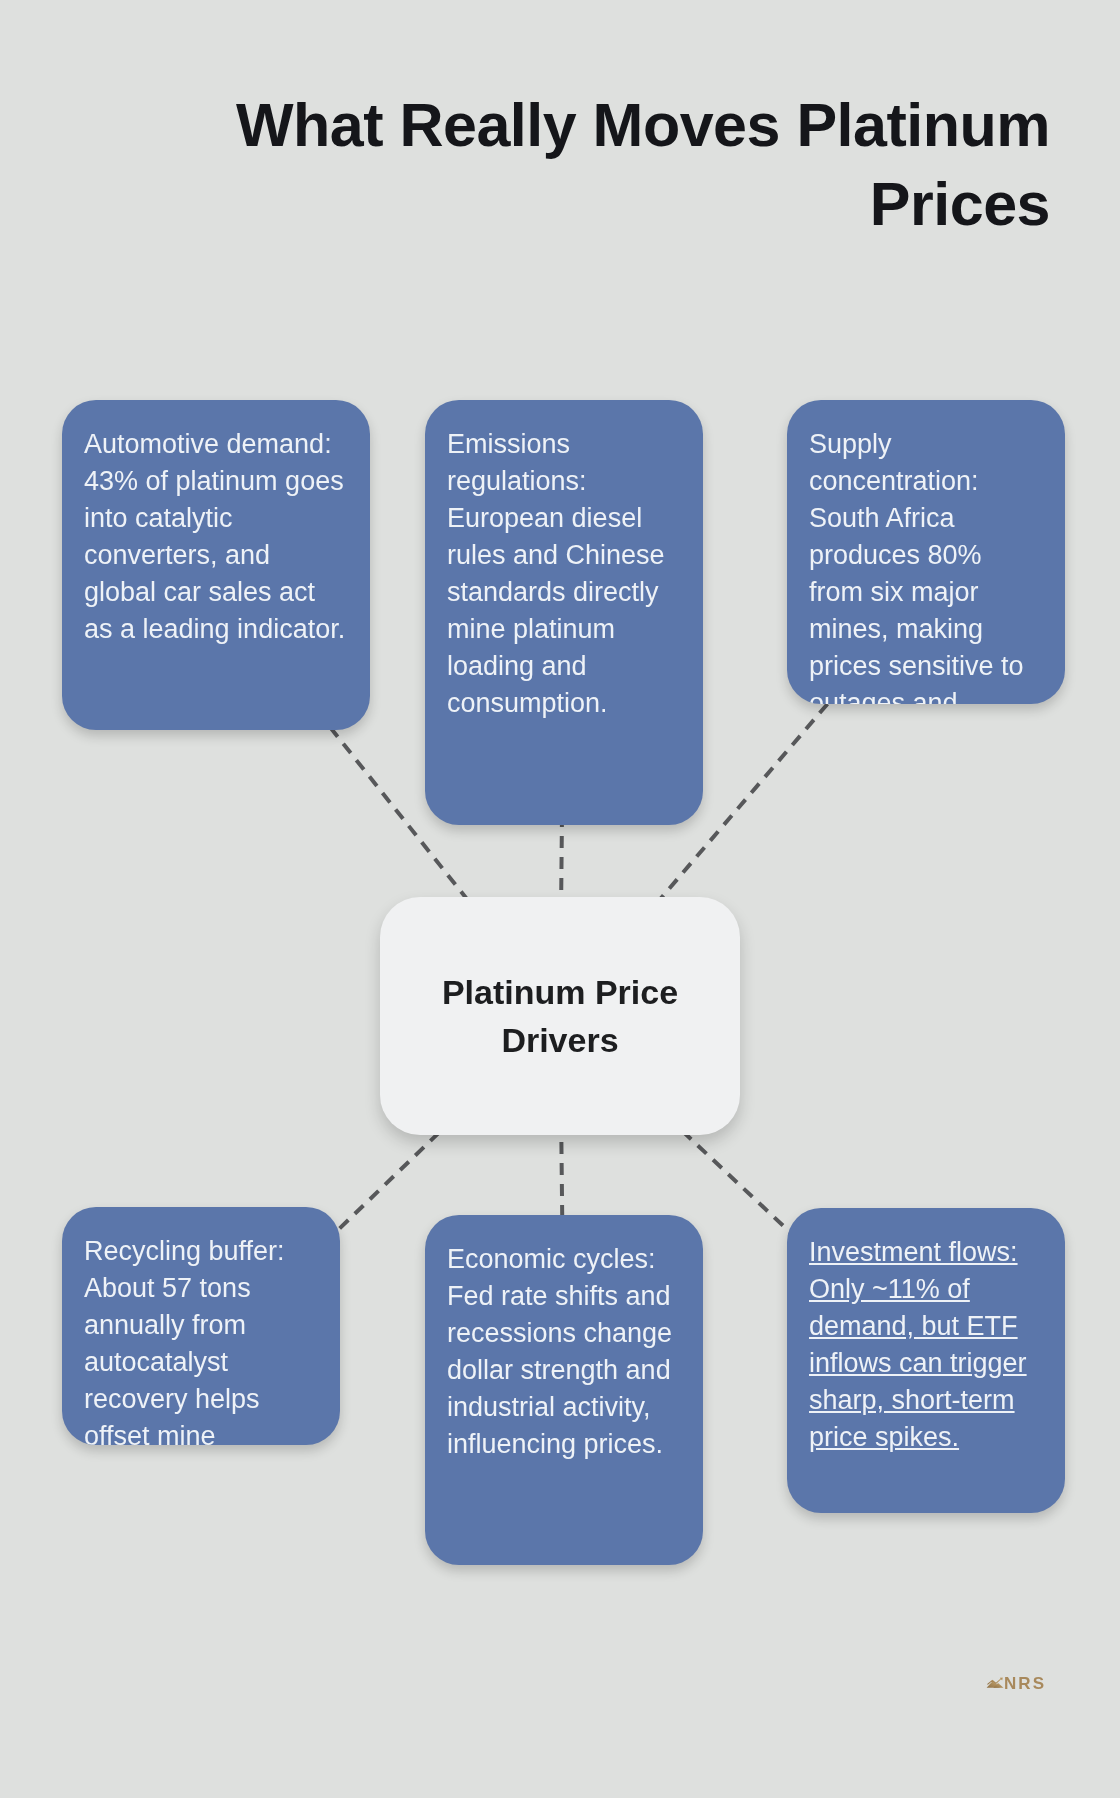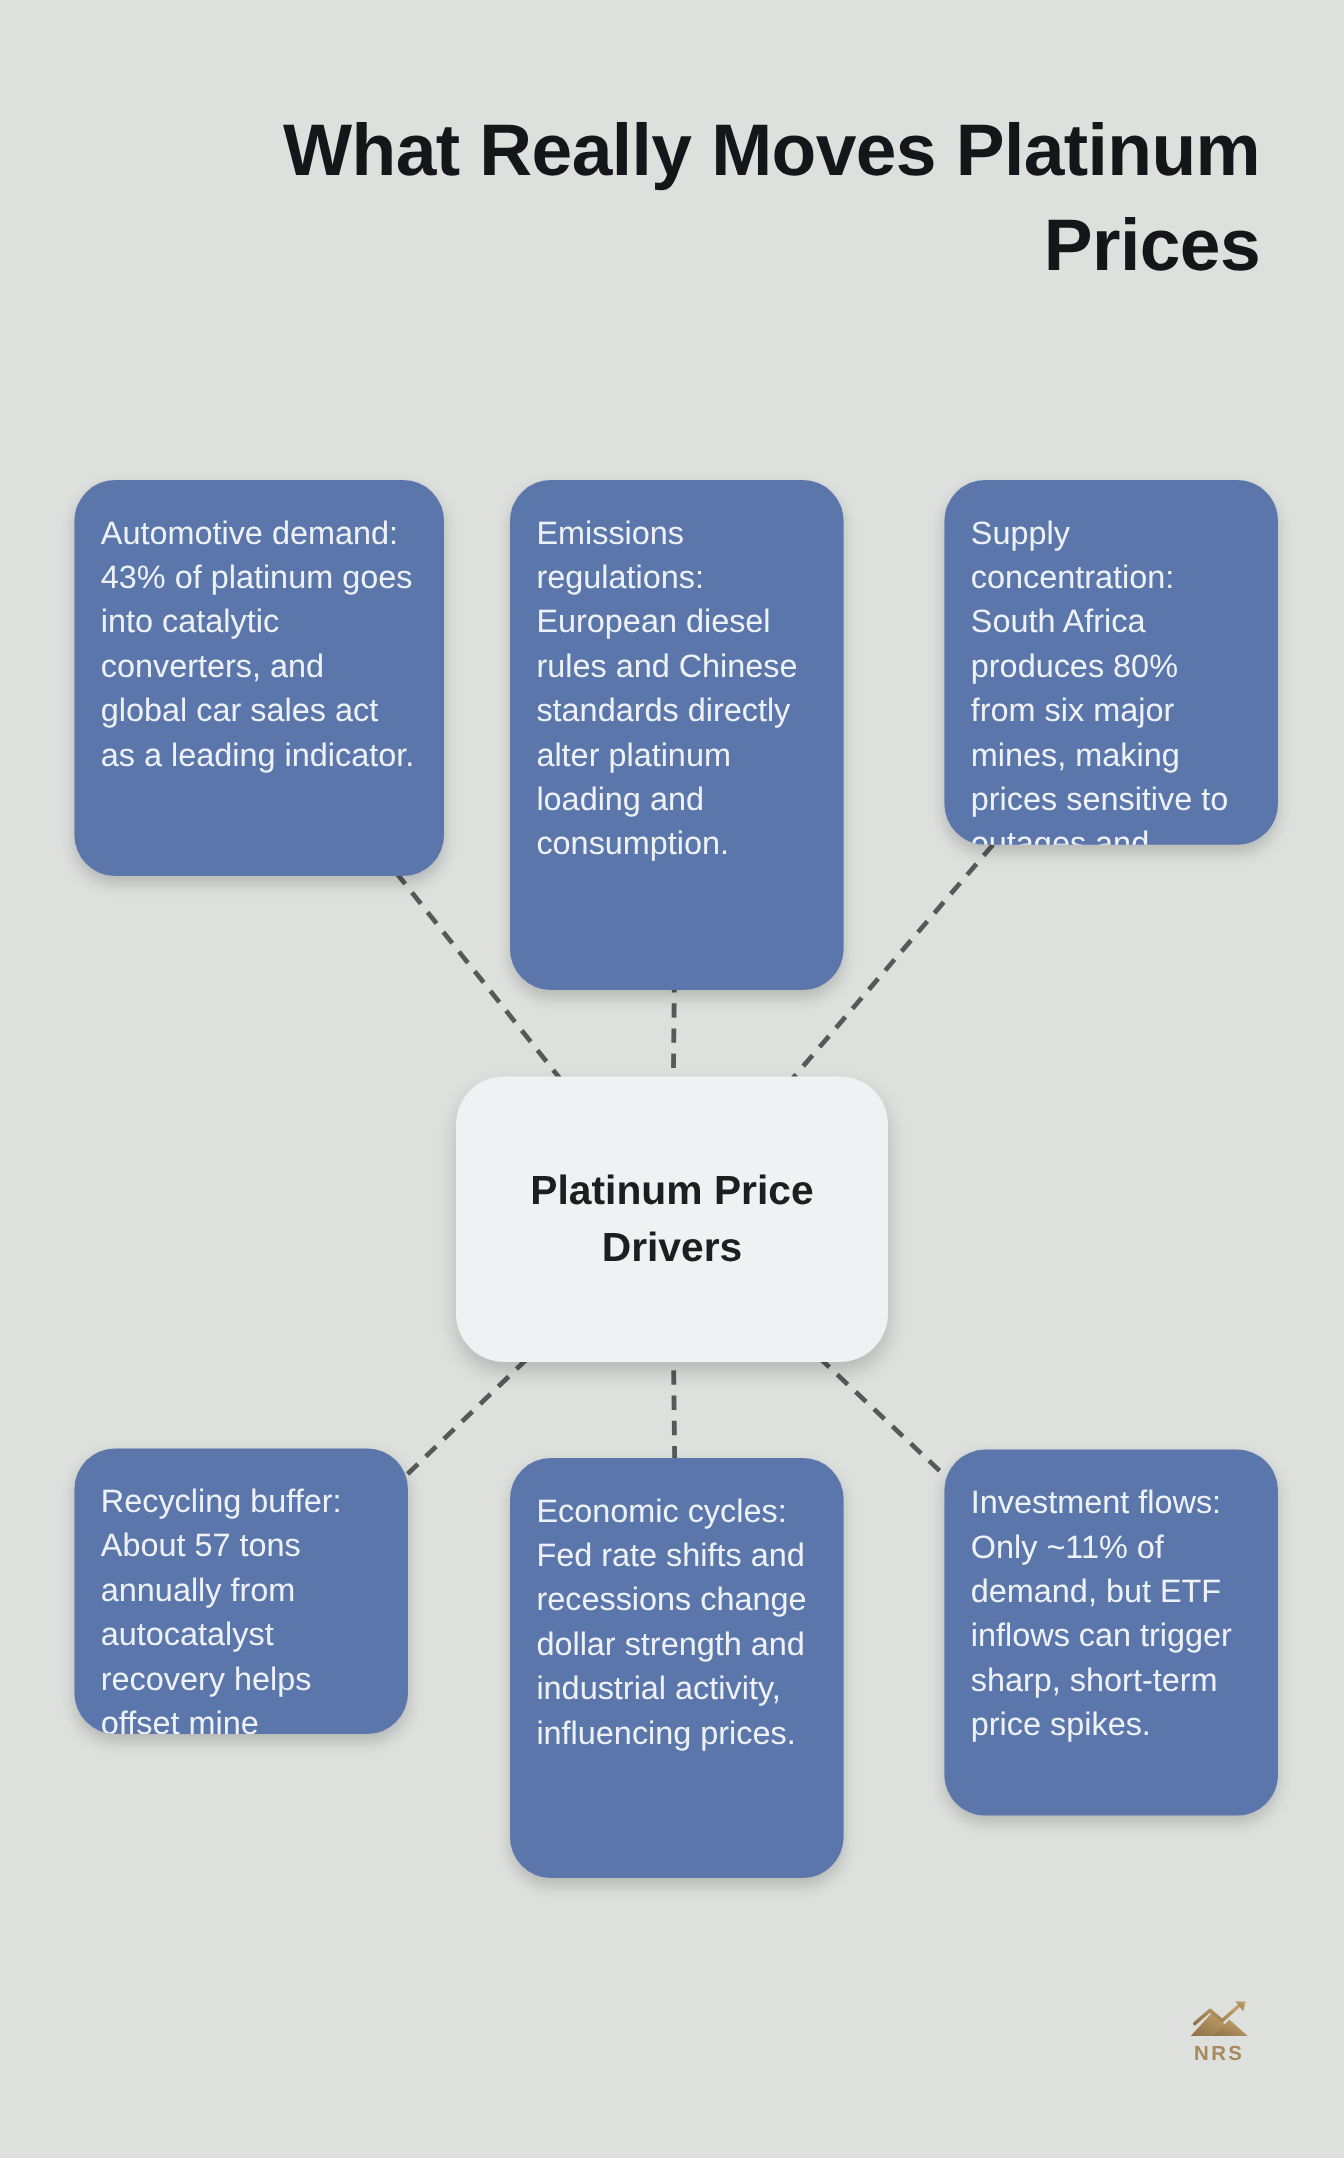--- a/index.html
+++ b/index.html
@@ -54,21 +54,21 @@
     line-height:1.37;
     z-index:2;
     box-shadow:0 6px 12px rgba(0,0,0,0.18);
     overflow:hidden;
   }
   .n1{left:62px;  top:400px; width:308px; height:330px;}
   .n2{left:425px; top:400px; width:278px; height:425px;}
   .n3{left:787px; top:400px; width:278px; height:304px;}
   .n4{left:62px;  top:1207px;width:278px; height:238px;}
   .n5{left:425px; top:1203px;width:278px; height:350px;margin-top:12px;}
-  .n6{left:787px; top:1208px;width:278px; height:305px;}
+  .n6{left:787px; top:1208px;width:278px; height:305px;text-decoration:underline;}
   .center-node{
     position:absolute;
     left:380px;top:897px;
     width:360px;height:238px;
     background:var(--center-bg);
     border-radius:40px;
     z-index:2;
     display:flex;align-items:center;justify-content:center;
     box-shadow:0 8px 16px rgba(0,0,0,0.18);
   }
@@ -77,21 +77,21 @@
     text-align:center;
     font-size:34px;
     font-weight:700;
     line-height:1.42;
     color:var(--center-text);
   }
   .logo{
     position:absolute;
     left:986px;top:1666px;
     width:60px;
-    display:flex;flex-direction:column;align-items:center;
+    display:flex;flex-direction:row;align-items:center;
     z-index:2;
   }
   .logo-text{
     margin-top:2px;
     font-size:17px;
     font-weight:700;
     letter-spacing:2px;
     color:var(--gold);
   }
 </style>
@@ -106,21 +106,21 @@
     <line x1="560" y1="1016" x2="201" y2="565"></line>
     <line x1="560" y1="1016" x2="564" y2="612"></line>
     <line x1="560" y1="1016" x2="926" y2="589"></line>
     <line x1="560" y1="1016" x2="201" y2="1362"></line>
     <line x1="560" y1="1016" x2="564" y2="1378"></line>
     <line x1="560" y1="1016" x2="926" y2="1360"></line>
   </svg>
 
   <div class="node n1">Automotive demand: 43% of platinum goes into catalytic converters, and global car sales act as a leading indicator.</div>
 
-  <div class="node n2">Emissions regulations: European diesel rules and Chinese standards directly alter platinum loading and consumption.</div>
+  <div class="node n2">Emissions regulations: European diesel rules and Chinese standards directly mine platinum loading and consumption.</div>
 
   <div class="node n3">Supply concentration: South Africa produces 80% from six major mines, making prices sensitive to outages and strikes.</div>
 
   <div class="center-node">
     <div class="label">Platinum Price Drivers</div>
   </div>
 
   <div class="node n4">Recycling buffer: About 57 tons annually from autocatalyst recovery helps offset mine shortfalls.</div>
 
   <div class="node n5">Economic cycles: Fed rate shifts and recessions change dollar strength and industrial activity, influencing prices.</div>

